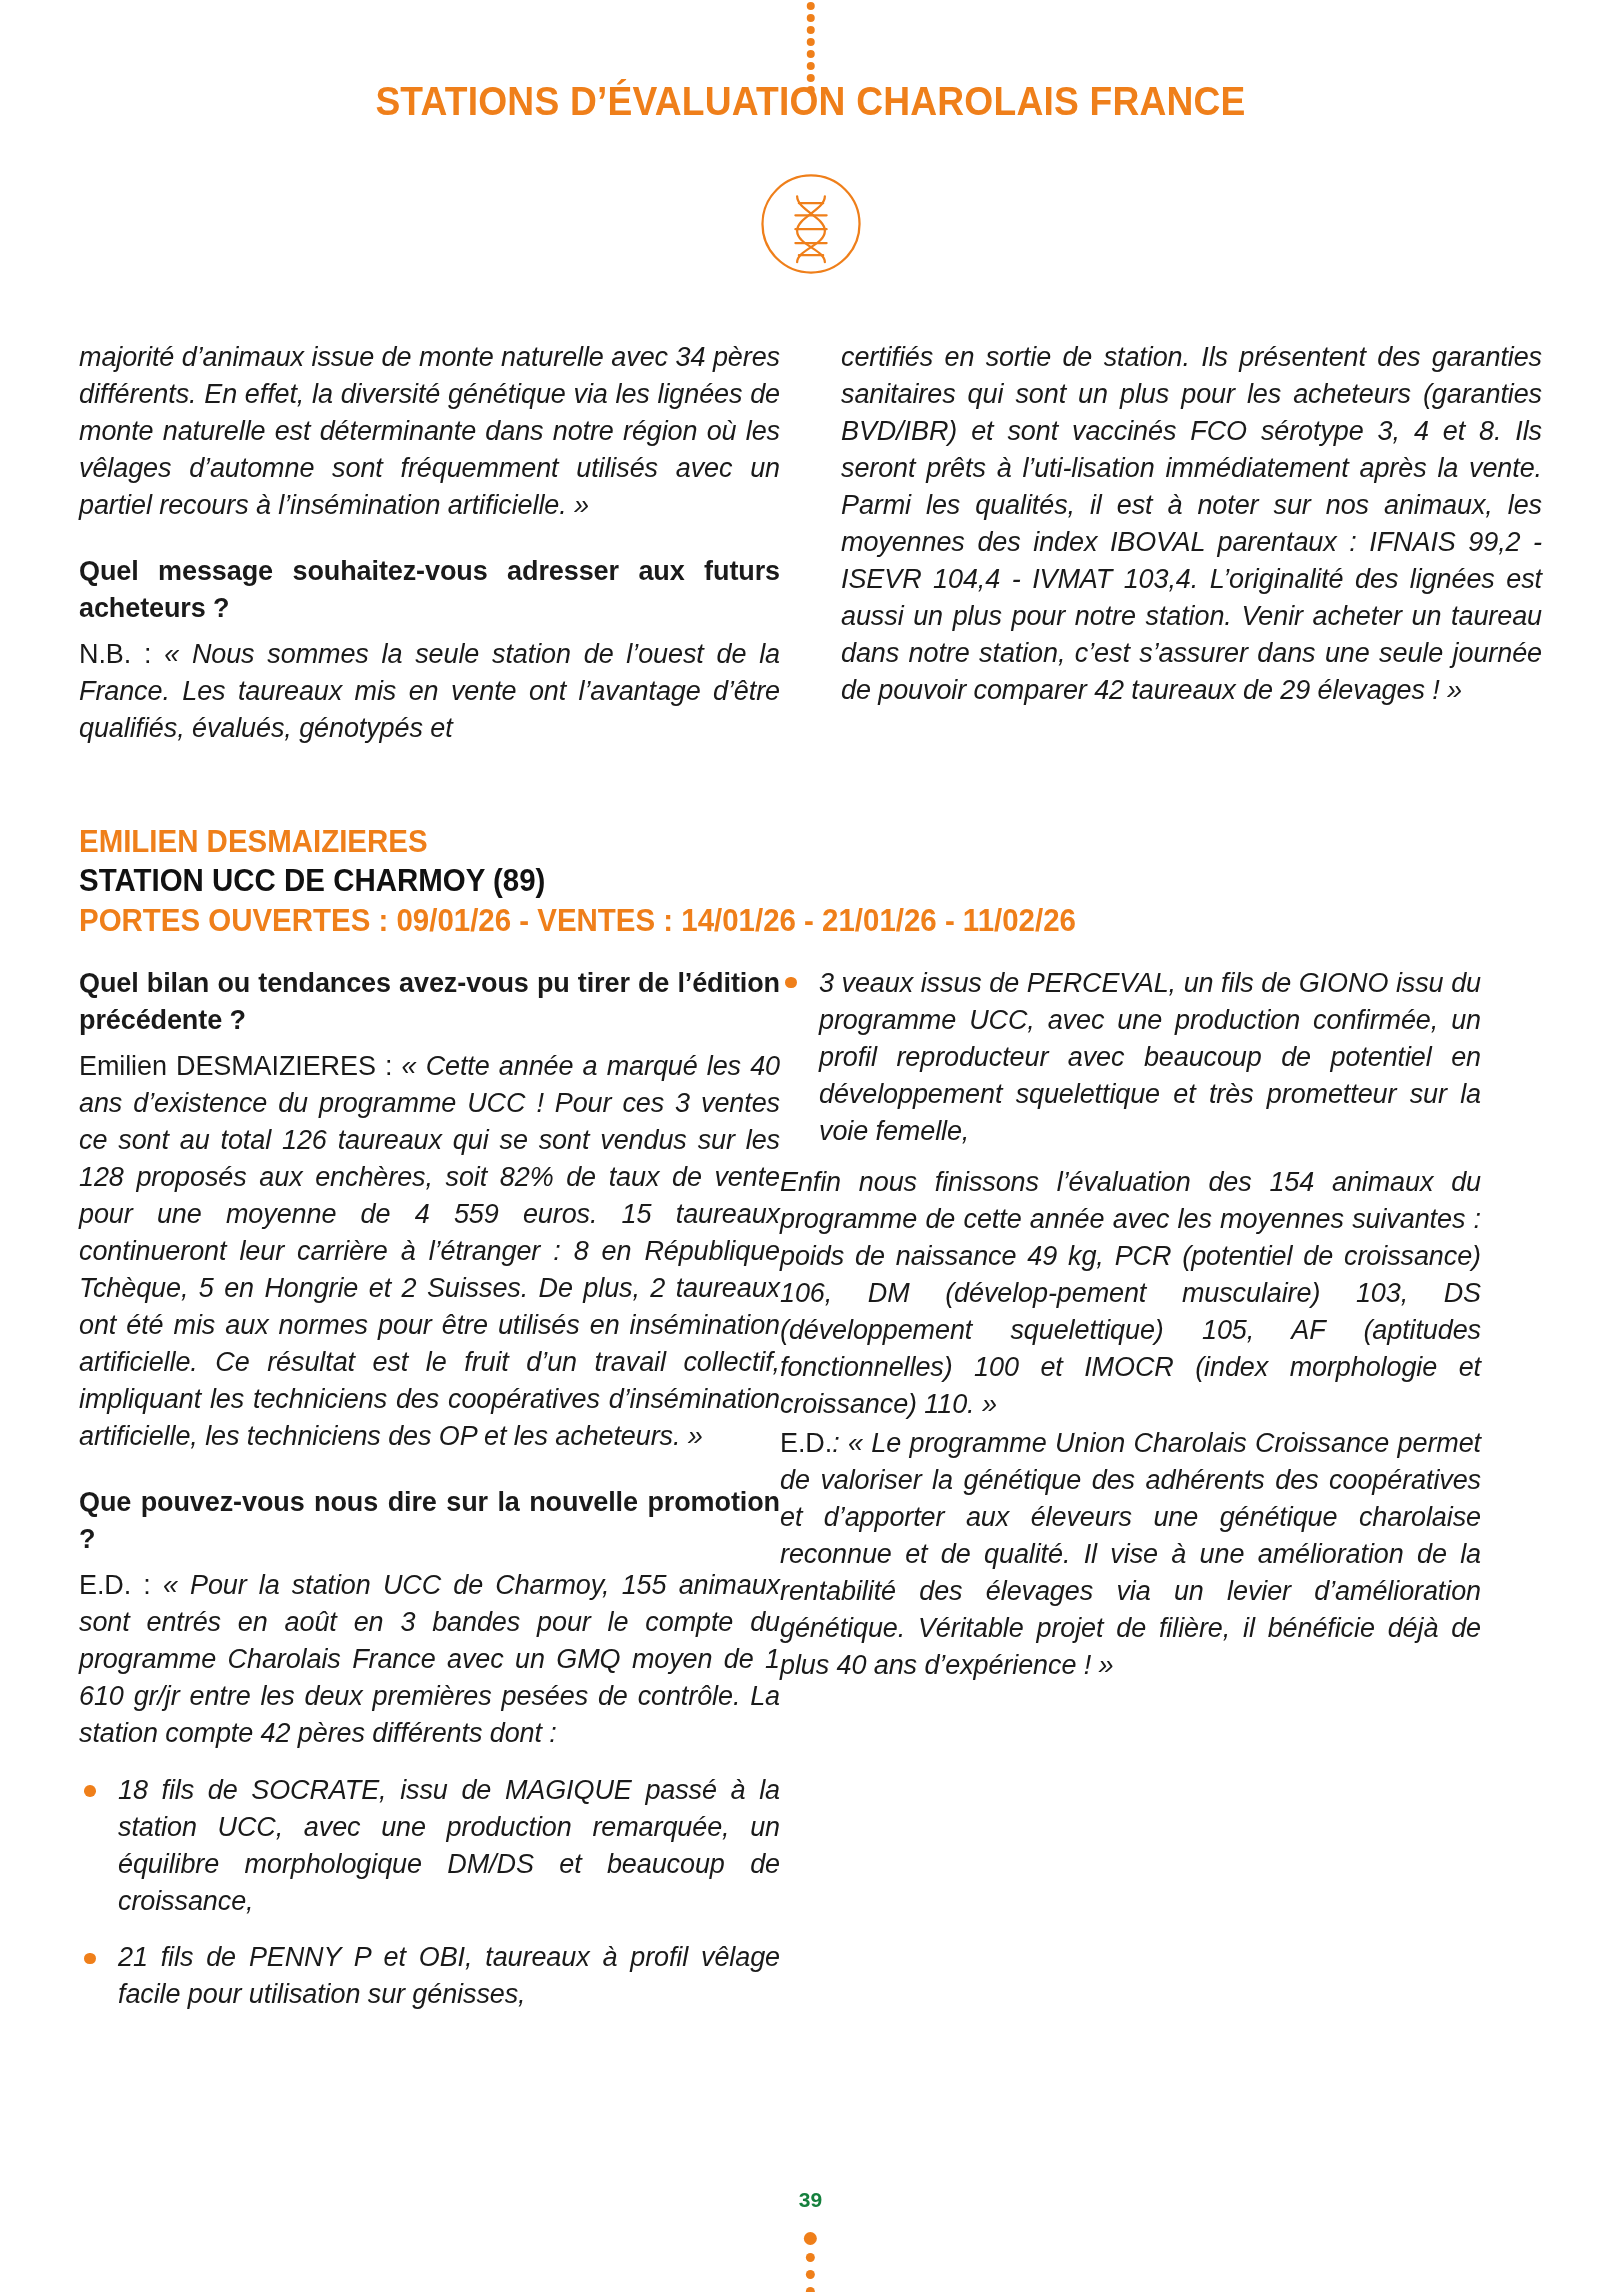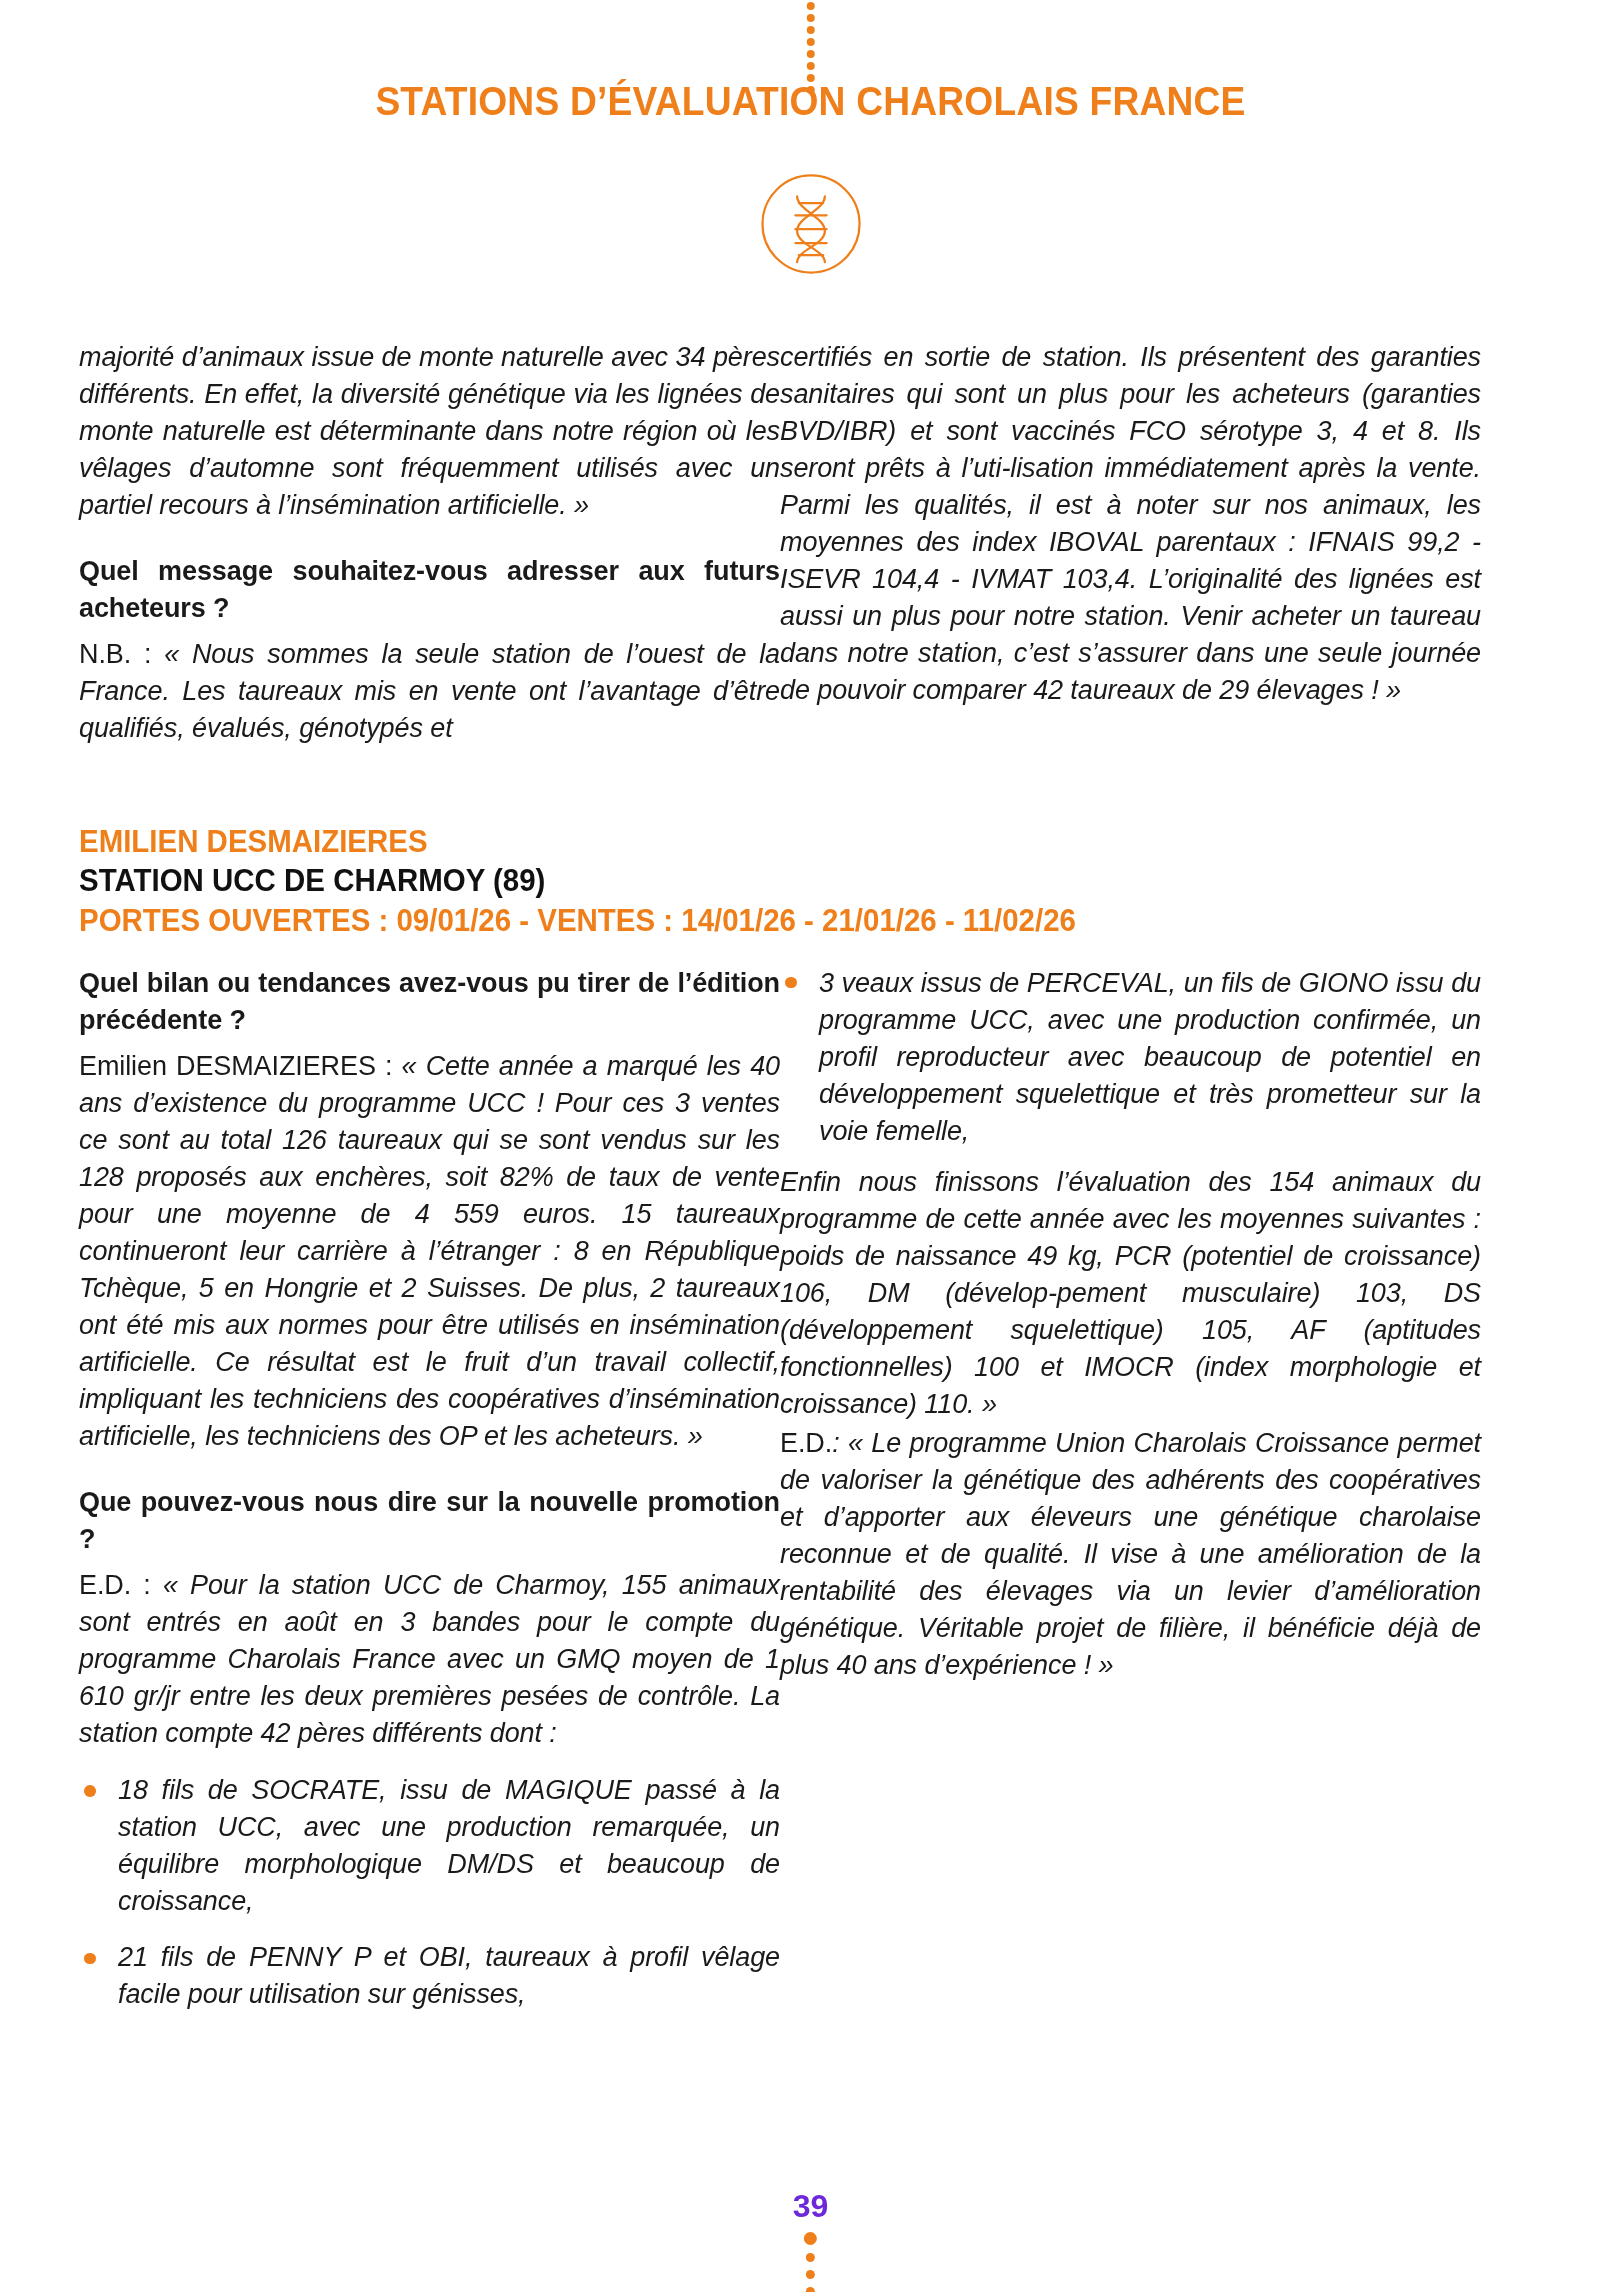--- a/index.html
+++ b/index.html
@@ -68,20 +68,21 @@
     height: 104px;
   }
 
   
   .columns {
     position: absolute;
     top: 339px;
     left: 79px;
     width: 1463px;
     display: flex;
+    gap: 61px;
   }
   .col {
     width: 701px;
     flex: 0 0 701px;
   }
 
   
   p, .q, .ans, .bullet {
     margin: 0;
     font-size: 27px;
@@ -171,22 +172,22 @@
   }
 
   
   .page-number {
     position: absolute;
     top: 2188px;
     left: 50%;
     transform: translateX(-50%);
     font-family: "Liberation Sans Narrow", "Liberation Sans", sans-serif;
     font-weight: bold;
-    font-size: 32px;
-    color: #6d28d9;
+    font-size: 21px;
+    color: #15803d;
   }
   .dotline-bottom {
     position: absolute;
     top: 2232px;
     left: 50%;
     transform: translateX(-50%);
     width: 14.3px;
     display: flex;
     flex-direction: column;
     align-items: center;

